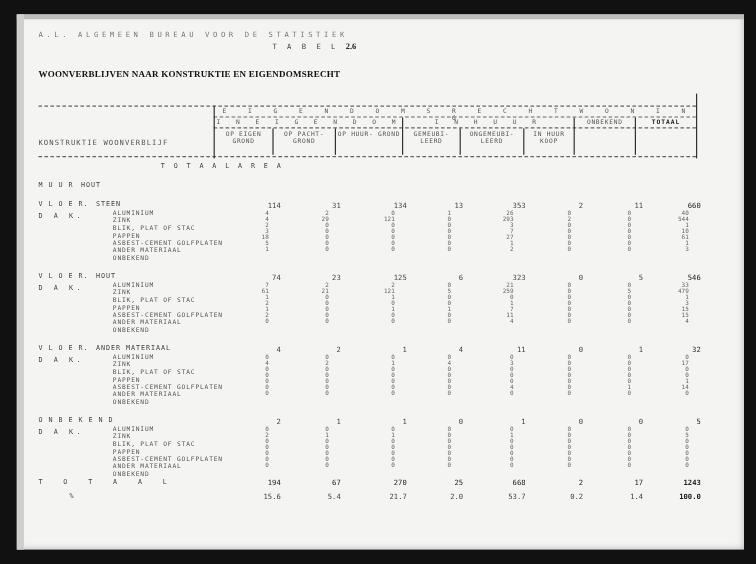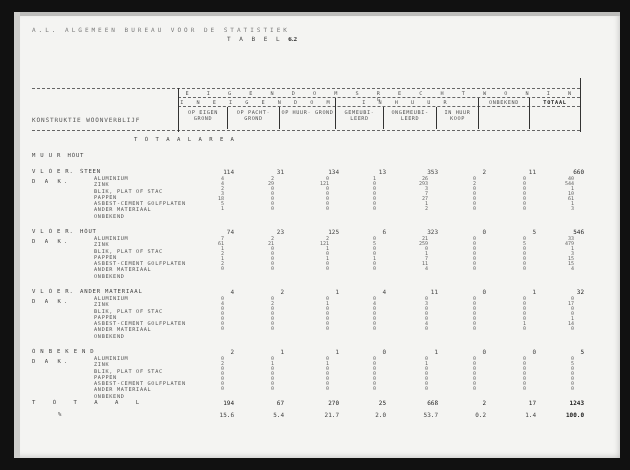--- a/index.html
+++ b/index.html
@@ -26,22 +26,23 @@
 </head>
 <body>
 
 <div class="page">
   <div class="topstrip"></div>
   <div class="leftedge"></div>
 
   <div class="title-line">A.L. ALGEMEEN BUREAU VOOR DE STATISTIEK</div>
   <div class="tabel">
     <span>T A B E L</span>
-    <b>6.2</b>
-  </div>
+    <b>2.6</b>
+  </div>
+  <div class="main-title">WOONVERBLIJVEN NAAR KONSTRUKTIE EN EIGENDOMSRECHT</div>
 
   <div class="dash" style="left:18px;top:76px;width:548px;"></div>
   <div class="dash" style="left:164px;top:85px;width:402px;"></div>
   <div class="dash" style="left:164px;top:94px;width:402px;"></div>
   <div class="dash" style="left:18px;top:118px;width:548px;"></div>
 
   <div class="vbar" style="left:164px;top:76px;height:44px;"></div>
   <div class="vbar" style="left:566px;top:66px;height:54px;"></div>
   <div class="vbar" style="left:213px;top:95px;height:22px;"></div>
   <div class="vbar" style="left:265px;top:95px;height:22px;"></div>

